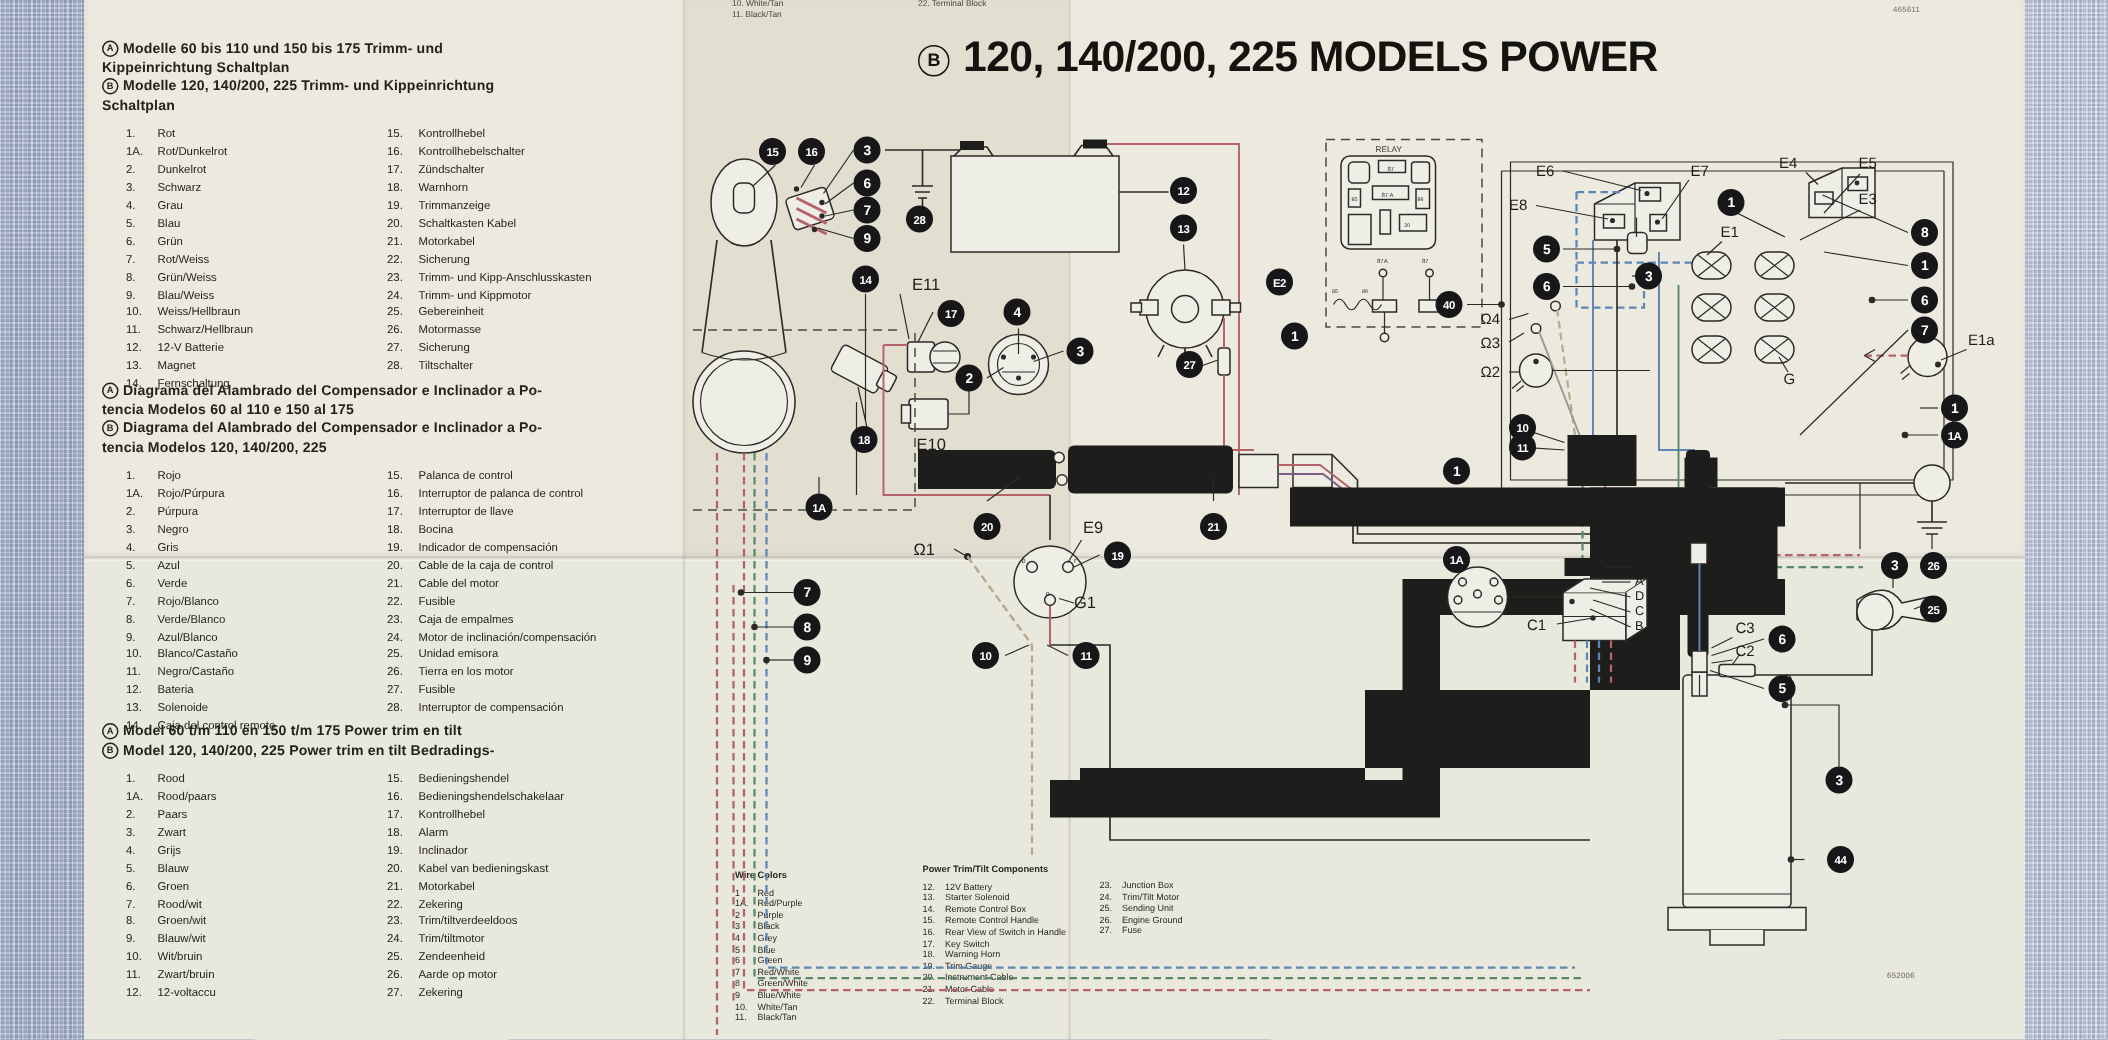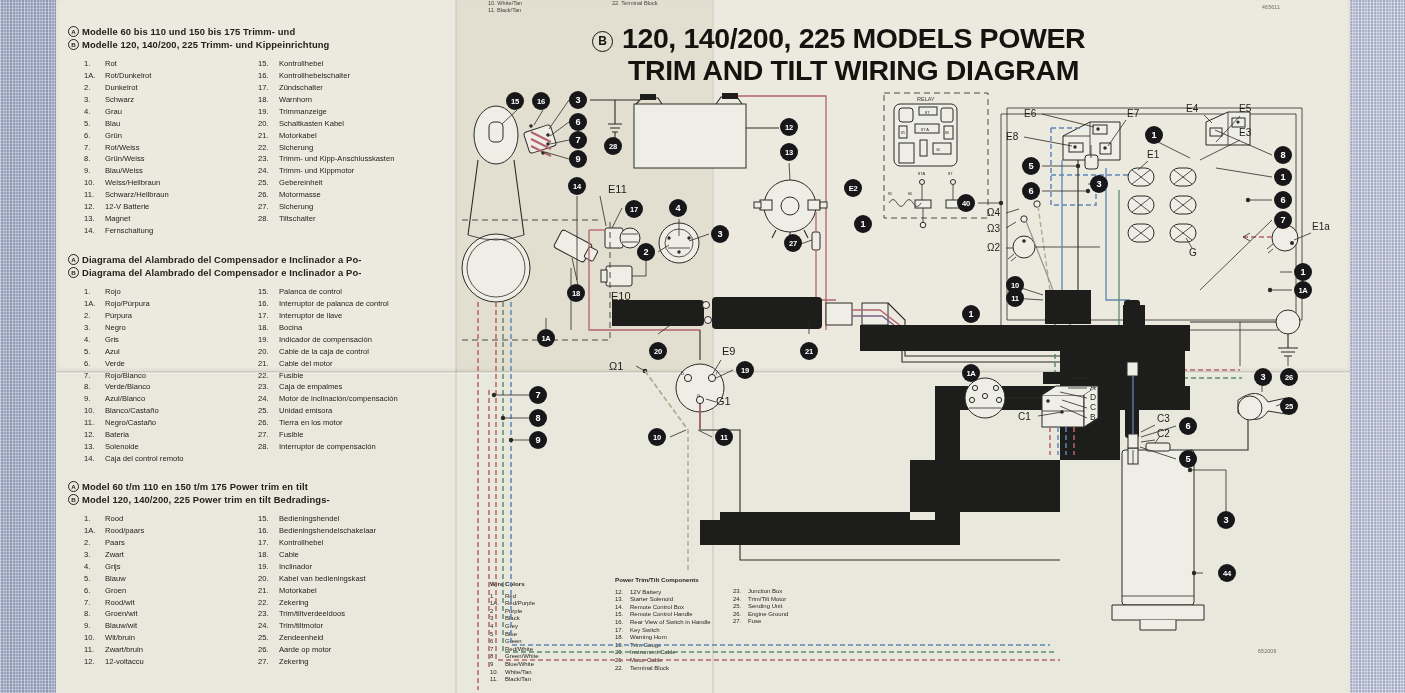--- a/index.html
+++ b/index.html
@@ -36,21 +36,21 @@
   .circ{display:inline-block;width:9px;height:9px;line-height:9px;border:1px solid #23221e;
         border-radius:50%;text-align:center;font-size:6.2px;font-weight:bold;vertical-align:1px;margin-right:3px;}
   .items{position:relative;margin-top:7px;font-size:7.6px;line-height:11.9px;}
   .col{position:absolute;top:0;}
   .col .row{display:flex;}
   .col .n{width:21px;flex:none;text-align:left;}
   .col .t{flex:1;}
 
   
   .title{position:absolute;color:#14130f;font-weight:bold;font-size:28.5px;line-height:32px;
-        letter-spacing:-.4px;white-space:nowrap;}
+        letter-spacing:-.4px;white-space:nowrap;margin-left:20px;}
   .title .bcirc{display:inline-block;width:19px;height:19px;line-height:18px;border:1.6px solid #14130f;
         border-radius:50%;text-align:center;font-size:12px;vertical-align:3px;margin-right:9px;font-weight:bold;}
 
   
   svg.diagram{position:absolute;left:0;top:0;}
   .bl{position:absolute;font-size:6px;line-height:7.6px;color:#2a2824;}
   .bl b{font-size:6.2px;}
   .bl .r{display:flex}
   .bl .r .n{width:15px;flex:none}
   .tinytext{position:absolute;font-size:5.2px;color:#6a675d;letter-spacing:.2px;}
@@ -79,21 +79,23 @@
   </div>
   <div class="topfrag" style="left:612px;top:0px">
     <div>22. Terminal Block</div>
   </div>
   <div class="tinytext" style="left:1262px;top:4px">465611</div>
   <div class="tinytext" style="left:1258px;top:648px">652006</div>
 
   <div class="legend" id="lg-german" style="left:68px;top:26px;width:360px">
       <div class="lg-head">
         <div><span class="circ">A</span><span>Modelle 60 bis 110 und 150 bis 175 Trimm- und</span></div>
+        <div><span>Kippeinrichtung Schaltplan</span></div>
         <div><span class="circ">B</span><span>Modelle 120, 140/200, 225 Trimm- und Kippeinrichtung</span></div>
+        <div><span>Schaltplan</span></div>
       </div>
       <div class="items" style="height: 182.5px;">
         <div class="col" style="left: 16px;">
           <div class="row">
             <span class="n">1.</span>
             <span class="t">Rot</span>
           </div>
           <div class="row">
             <span class="n">1A.</span>
             <span class="t">Rot/Dunkelrot</span>
@@ -207,21 +209,23 @@
           <div class="row">
             <span class="n">28.</span>
             <span class="t">Tiltschalter</span>
           </div>
         </div>
       </div>
     </div>
   <div class="legend" id="lg-spanish" style="left:68px;top:254px;width:360px">
       <div class="lg-head">
         <div><span class="circ">A</span><span>Diagrama del Alambrado del Compensador e Inclinador a Po-</span></div>
+        <div><span>tencia Modelos 60 al 110 e 150 al 175</span></div>
         <div><span class="circ">B</span><span>Diagrama del Alambrado del Compensador e Inclinador a Po-</span></div>
+        <div><span>tencia Modelos 120, 140/200, 225</span></div>
       </div>
       <div class="items" style="height: 182.5px;">
         <div class="col" style="left: 16px;">
           <div class="row">
             <span class="n">1.</span>
             <span class="t">Rojo</span>
           </div>
           <div class="row">
             <span class="n">1A.</span>
             <span class="t">Rojo/Púrpura</span>
@@ -407,21 +411,21 @@
           <div class="row">
             <span class="n">16.</span>
             <span class="t">Bedieningshendelschakelaar</span>
           </div>
           <div class="row">
             <span class="n">17.</span>
             <span class="t">Kontrollhebel</span>
           </div>
           <div class="row">
             <span class="n">18.</span>
-            <span class="t">Cable</span>
+            <span class="t">Alarm</span>
           </div>
           <div class="row">
             <span class="n">19.</span>
             <span class="t">Inclinador</span>
           </div>
           <div class="row">
             <span class="n">20.</span>
             <span class="t">Kabel van bedieningskast</span>
           </div>
           <div class="row">
@@ -451,21 +455,20 @@
           <div class="row">
             <span class="n">27.</span>
             <span class="t">Zekering</span>
           </div>
         </div>
       </div>
     </div>
 
   <div class="title" style="left:592px;top:22px">
     <span class="bcirc">B</span><span>120, 140/200, 225 MODELS POWER</span><br>
-    <span style="margin-left:36px">TRIM AND TILT WIRING DIAGRAM</span>
   </div>
 
   <div class="bl" style="left:490px;top:580px;width:110px">
     <b>Wire Colors</b>
     <div id="bl-wire" style="margin-top:4px">
         <div class="r">
           <span class="n">1</span>
           <span>Red</span>
         </div>
         <div class="r">

